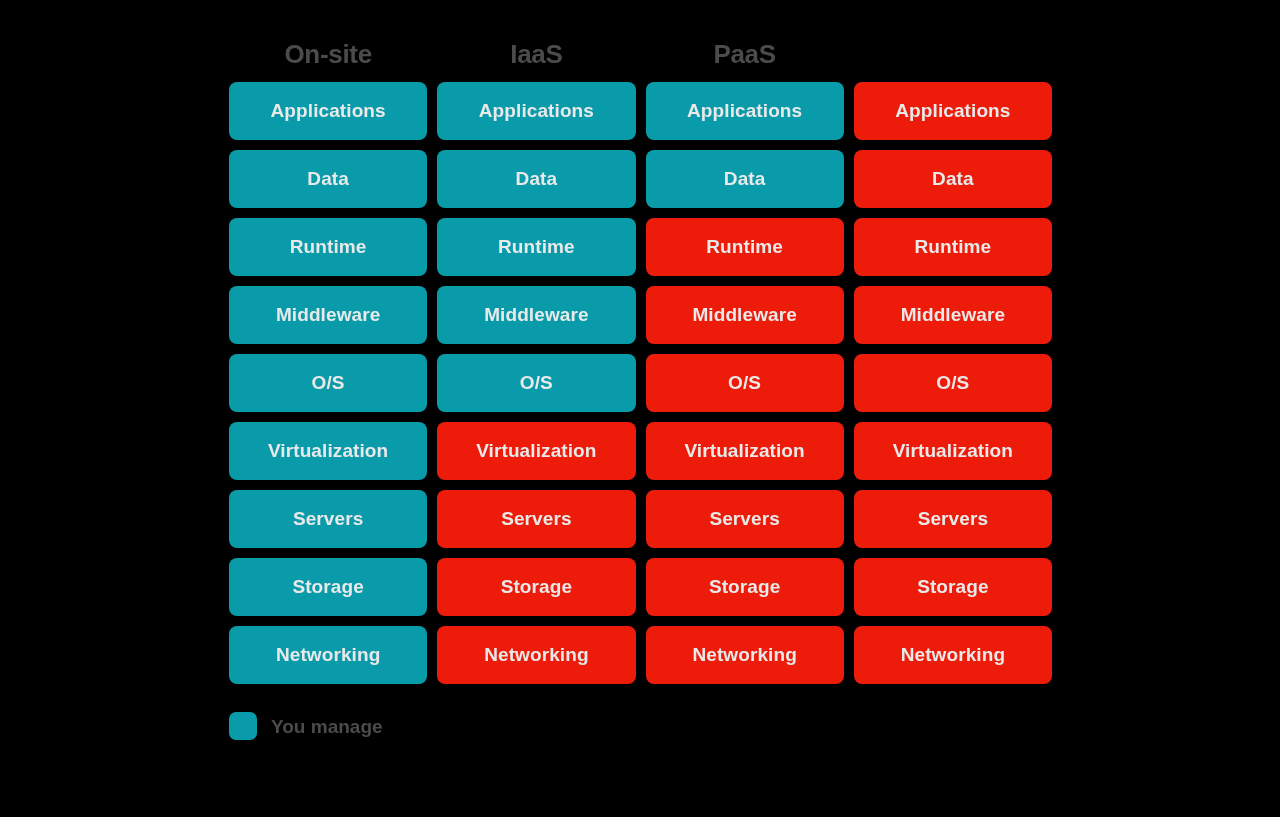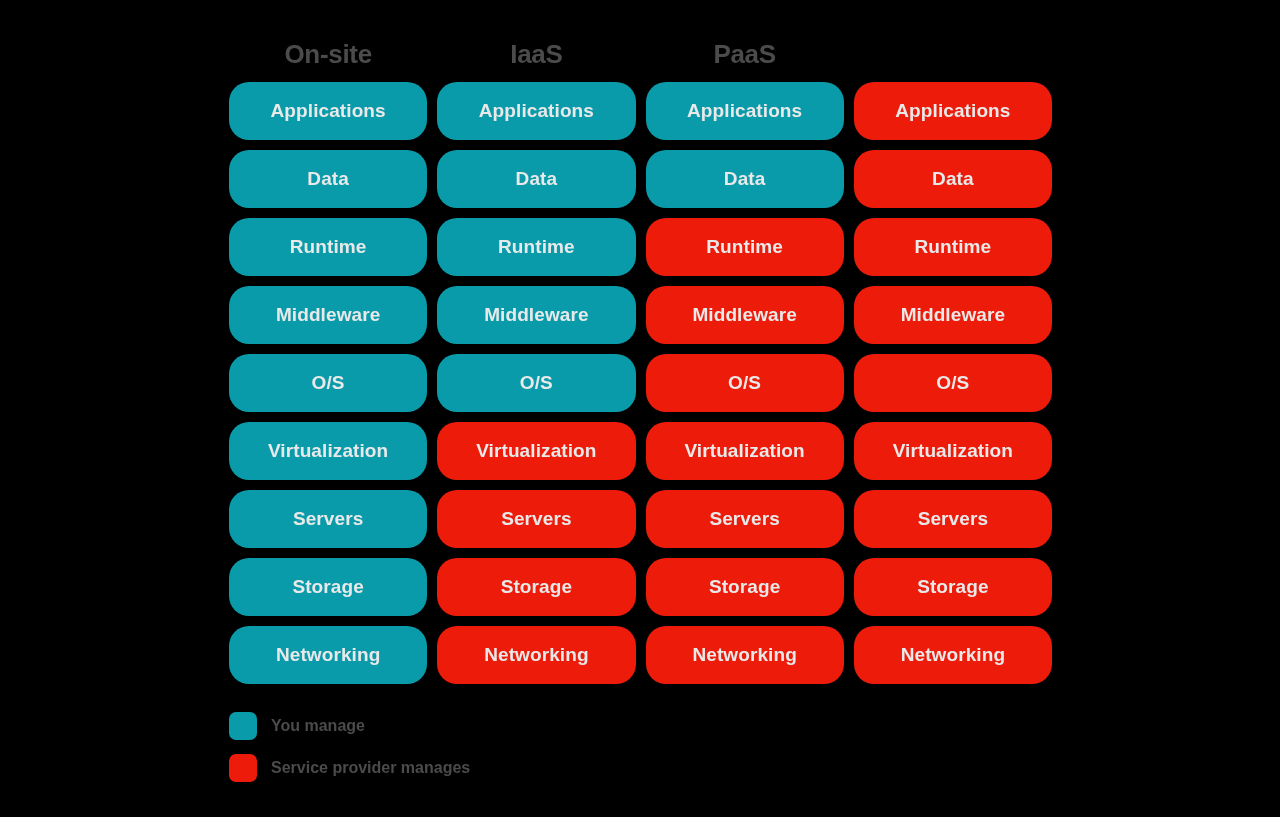--- a/index.html
+++ b/index.html
@@ -52,21 +52,21 @@
   
   .grid {
     display: grid;
     grid-template-columns: repeat(4, 1fr);
     column-gap: 10px;
     row-gap: 10px;
   }
 
   .cell {
     height: 58px;
-    border-radius: 20px;
+    border-radius: 8px;
     display: flex;
     align-items: center;
     justify-content: center;
     font-size: 19px;
     font-weight: bold;
     letter-spacing: 0.1px;
     color: #e9e9e9;
     box-sizing: border-box;
     user-select: none;
   }
@@ -90,21 +90,21 @@
   }
   .swatch {
     width: 28px;
     height: 28px;
     border-radius: 7px;
     flex: 0 0 auto;
   }
   .swatch.you  { background: #0a9baa; }
   .swatch.prov { background: #ed1c0a; }
   .legend-label {
-    font-size: 16px;
+    font-size: 19px;
     font-weight: bold;
     color: #4b4b4b;
     line-height: 1;
     white-space: nowrap;
     user-select: none;
   }
 </style>
 </head>
 <body>
 
@@ -157,19 +157,15 @@
         <div class="cell prov">Networking</div>
       </div>
 
   </div>
 
   <div class="legend">
     <div class="legend-row">
       <span class="swatch you"></span>
       <span class="legend-label">You manage</span>
     </div>
-    <div class="legend-row">
-      <span class="swatch prov"></span>
-      <span class="legend-label">Service provider manages</span>
-    </div>
   </div>
 
 </div>
 
 </body></html>

